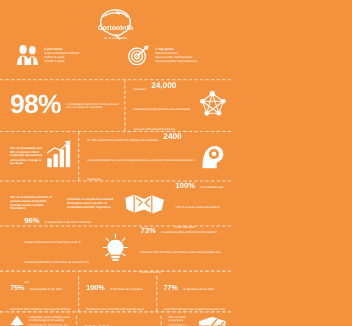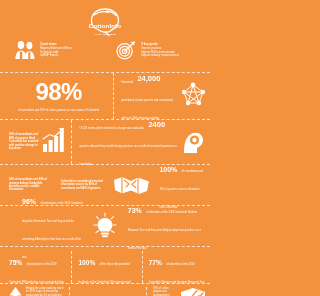--- a/index.html
+++ b/index.html
@@ -39,21 +39,21 @@
   .hcol{display:flex;align-items:flex-start;gap:4px;}
   .hcol.left{width:52%;padding-left:14px;box-sizing:border-box;}
   .hcol.right{width:48%;padding-left:6px;box-sizing:border-box;}
   .hicon{flex:0 0 auto;}
   .htext{padding-top:2px;}
   .htitle{font-size:3px;font-weight:bold;margin-bottom:1px;}
   .hli{font-size:2.6px;line-height:1.38;}
 
   
   .band2{display:flex;align-items:center;height:46px;}
-  .b2l{width:54%;display:flex;align-items:center;padding:0 5px 0 9px;box-sizing:border-box;gap:5px;flex-direction:column;}
+  .b2l{width:54%;display:flex;align-items:center;padding:0 5px 0 9px;box-sizing:border-box;gap:5px;}
   .pct98{font-size:24px;font-weight:bold;letter-spacing:-.6px;line-height:1;}
   .b2r{flex:1;display:flex;align-items:center;padding:0 4px 0 7px;box-sizing:border-box;gap:4px;}
   .b2rtext{flex:1;}
 
   
   .band3{display:flex;align-items:center;height:44px;}
   .b3l{width:34%;display:flex;align-items:center;padding:0 4px 0 9px;box-sizing:border-box;gap:3px;}
   .b3r{flex:1;display:flex;align-items:center;padding:0 5px 0 7px;box-sizing:border-box;gap:4px;}
   .n1600{font-size:7.5px;font-weight:bold;vertical-align:middle;}
 

